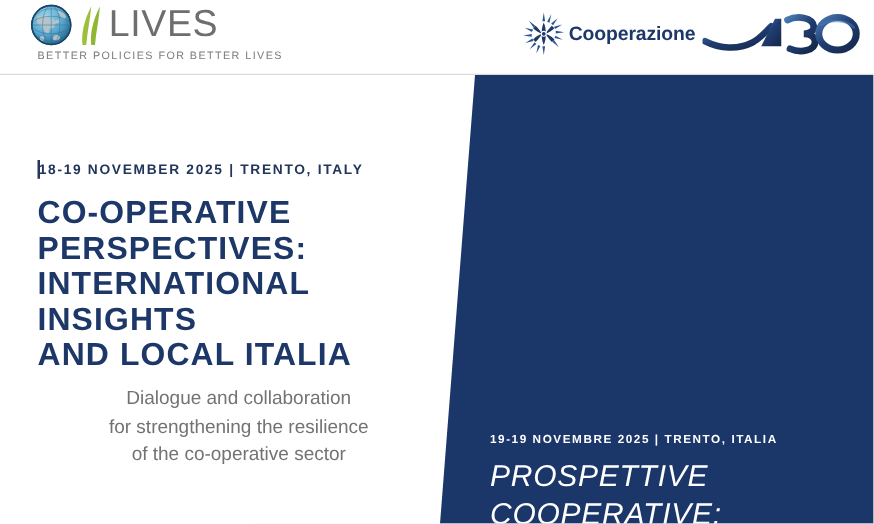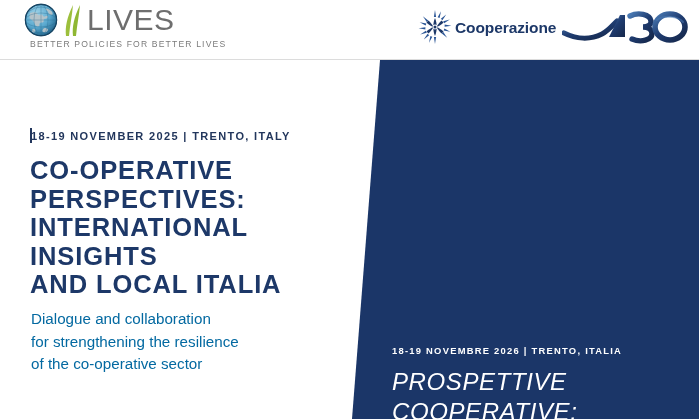--- a/index.html
+++ b/index.html
@@ -157,23 +157,24 @@
     color: #1d3868;
     white-space: pre-line;
   }
 
   .subhead {
     position: absolute;
     left: 31px; top: 248px;
     width: 320px;
     font-size: 15.2px;
     line-height: 22.5px;
-    color: #0369a1;
+    color: #737373;
     font-weight: 400;
     white-space: pre-line;
+    text-align: center;
   }
 
   
   .right-pane {
     position: absolute;
     left: 380px; top: 60px;
     width: 319px;
     height: 359px;
     z-index: 30;
   }
@@ -332,19 +333,19 @@
 INTERNATIONAL
 INSIGHTS
 AND LOCAL ITALIA</div>
 
     <div class="subhead">Dialogue and collaboration
 for strengthening the resilience
 of the co-operative sector</div>
   </div>
 
   <div class="right-pane">
-    <div class="date-line-it">18-19 NOVEMBRE 2026 | TRENTO, ITALIA</div>
+    <div class="date-line-it">19-19 NOVEMBRE 2025 | TRENTO, ITALIA</div>
 
     <div class="headline-it">PROSPETTIVE
 COOPERATIVE:</div>
   </div>
 
 </div>
 
 </body></html>

